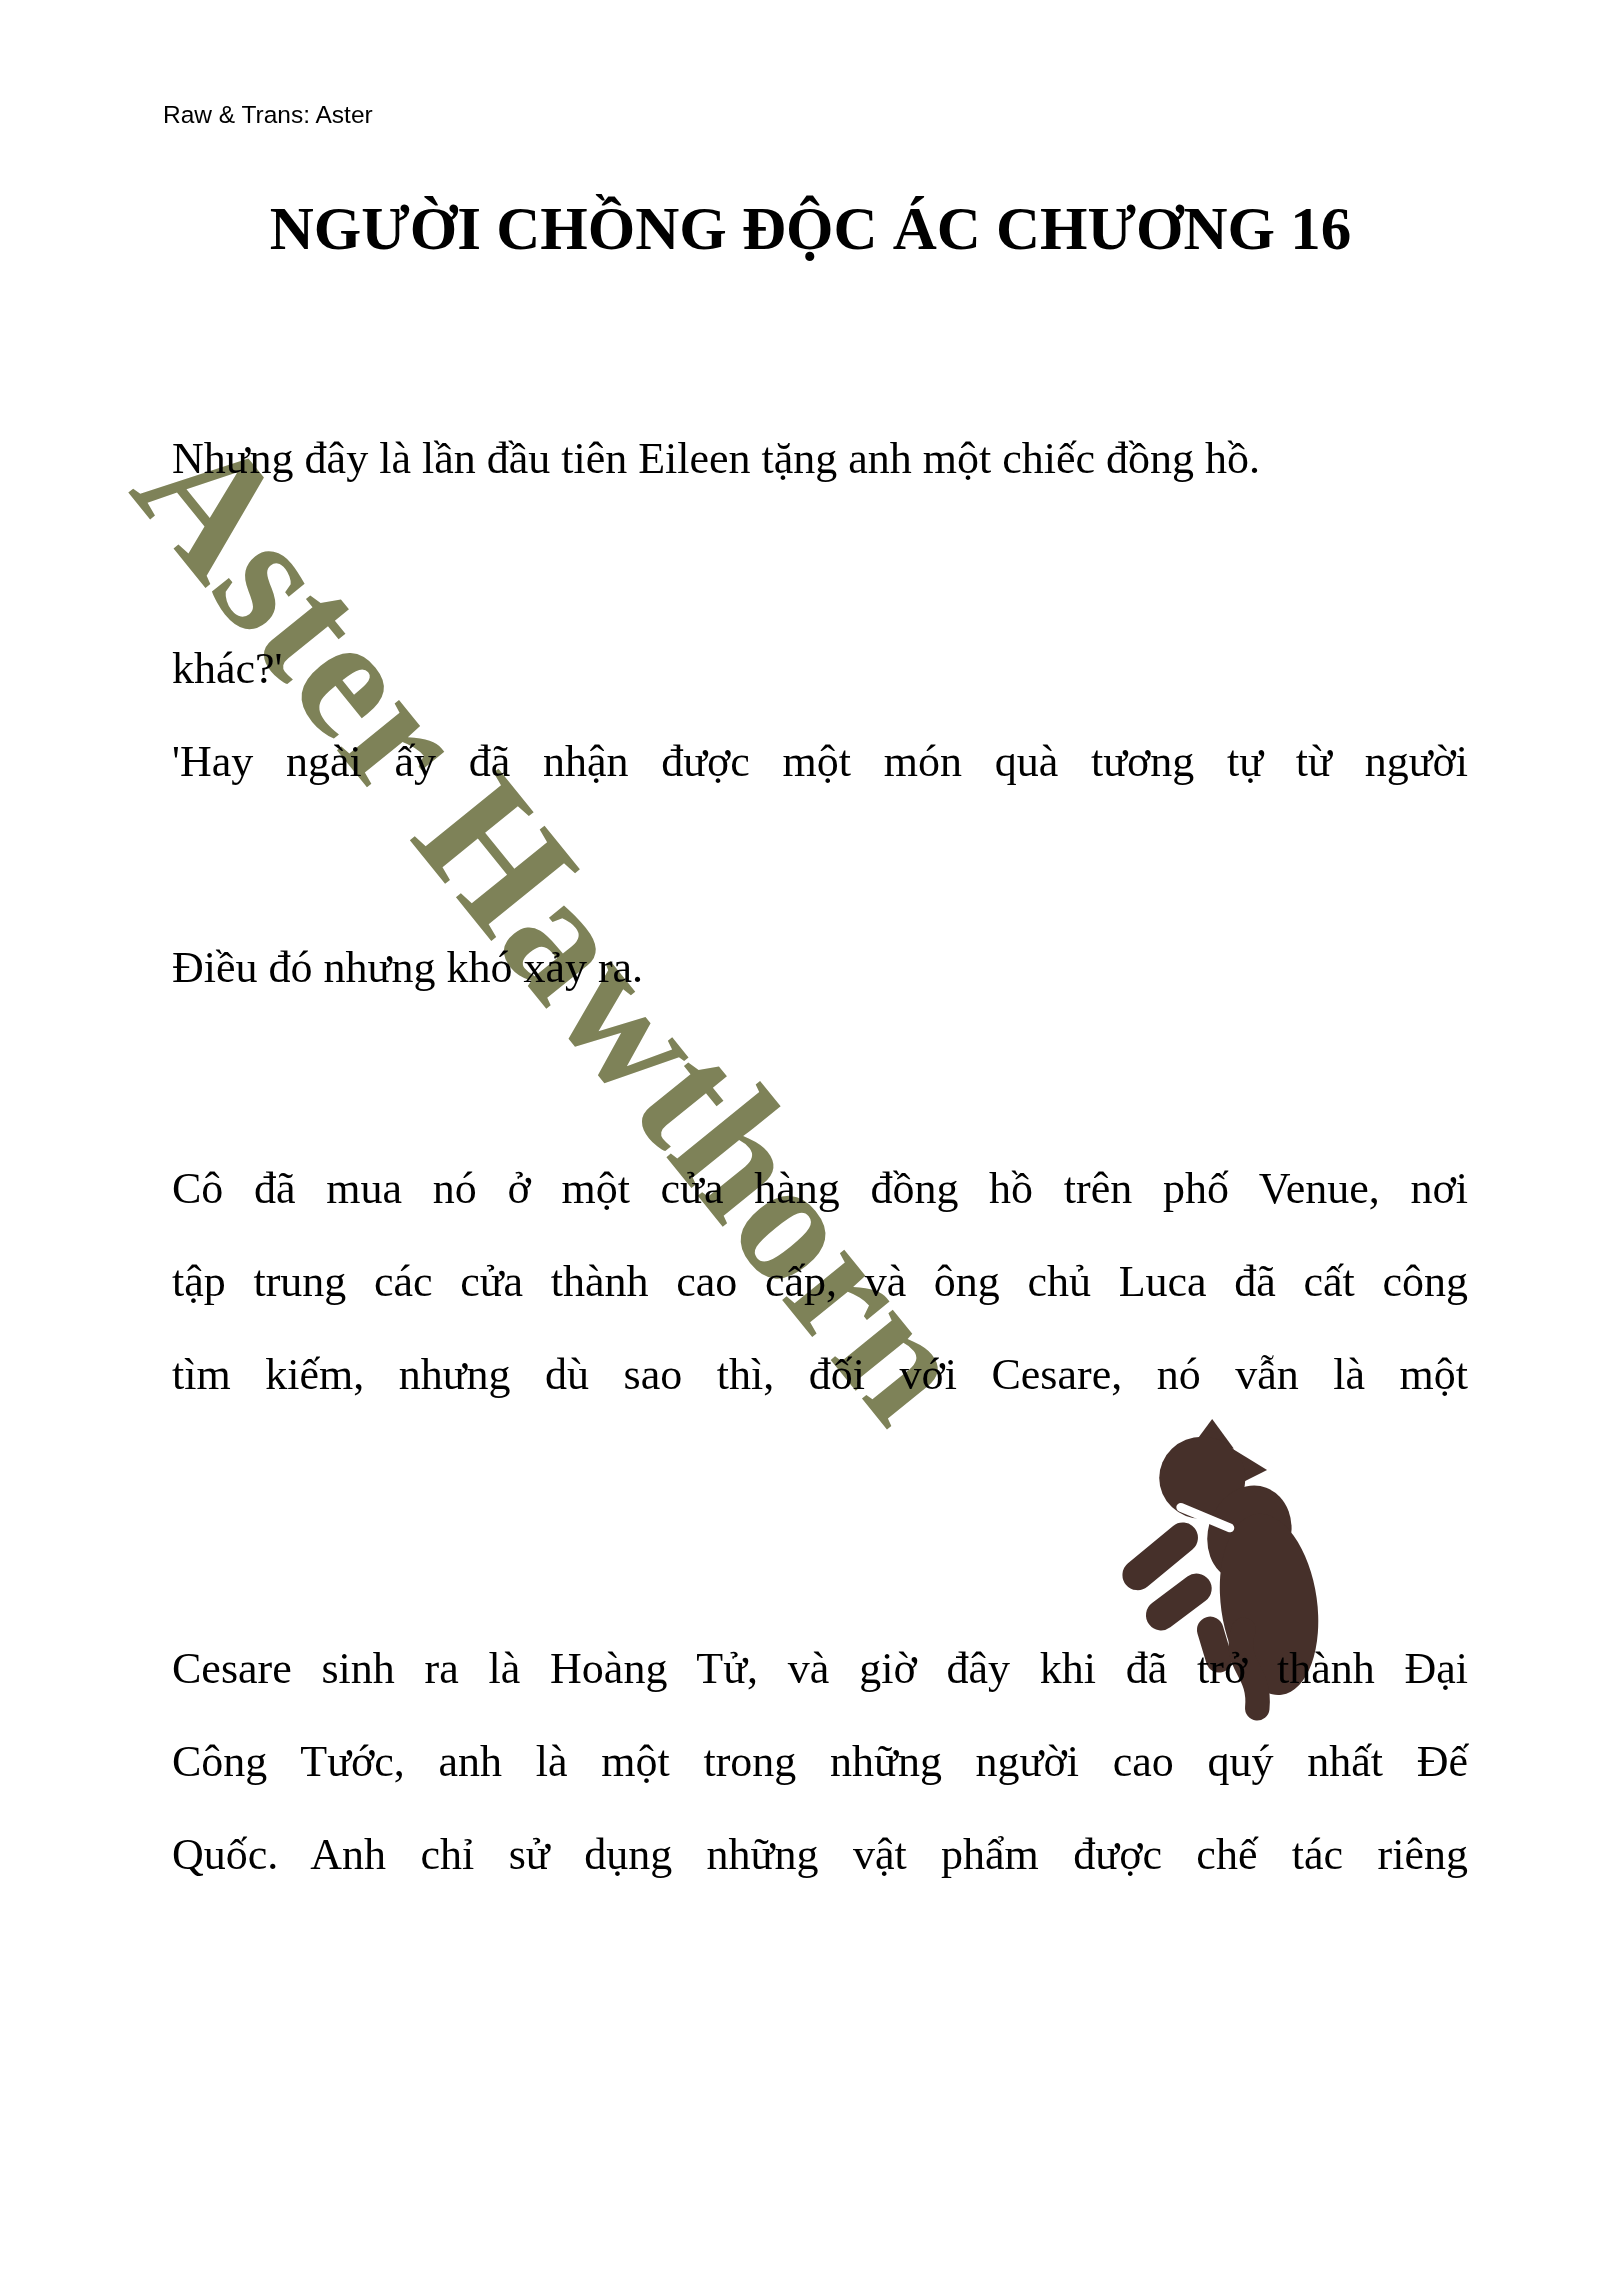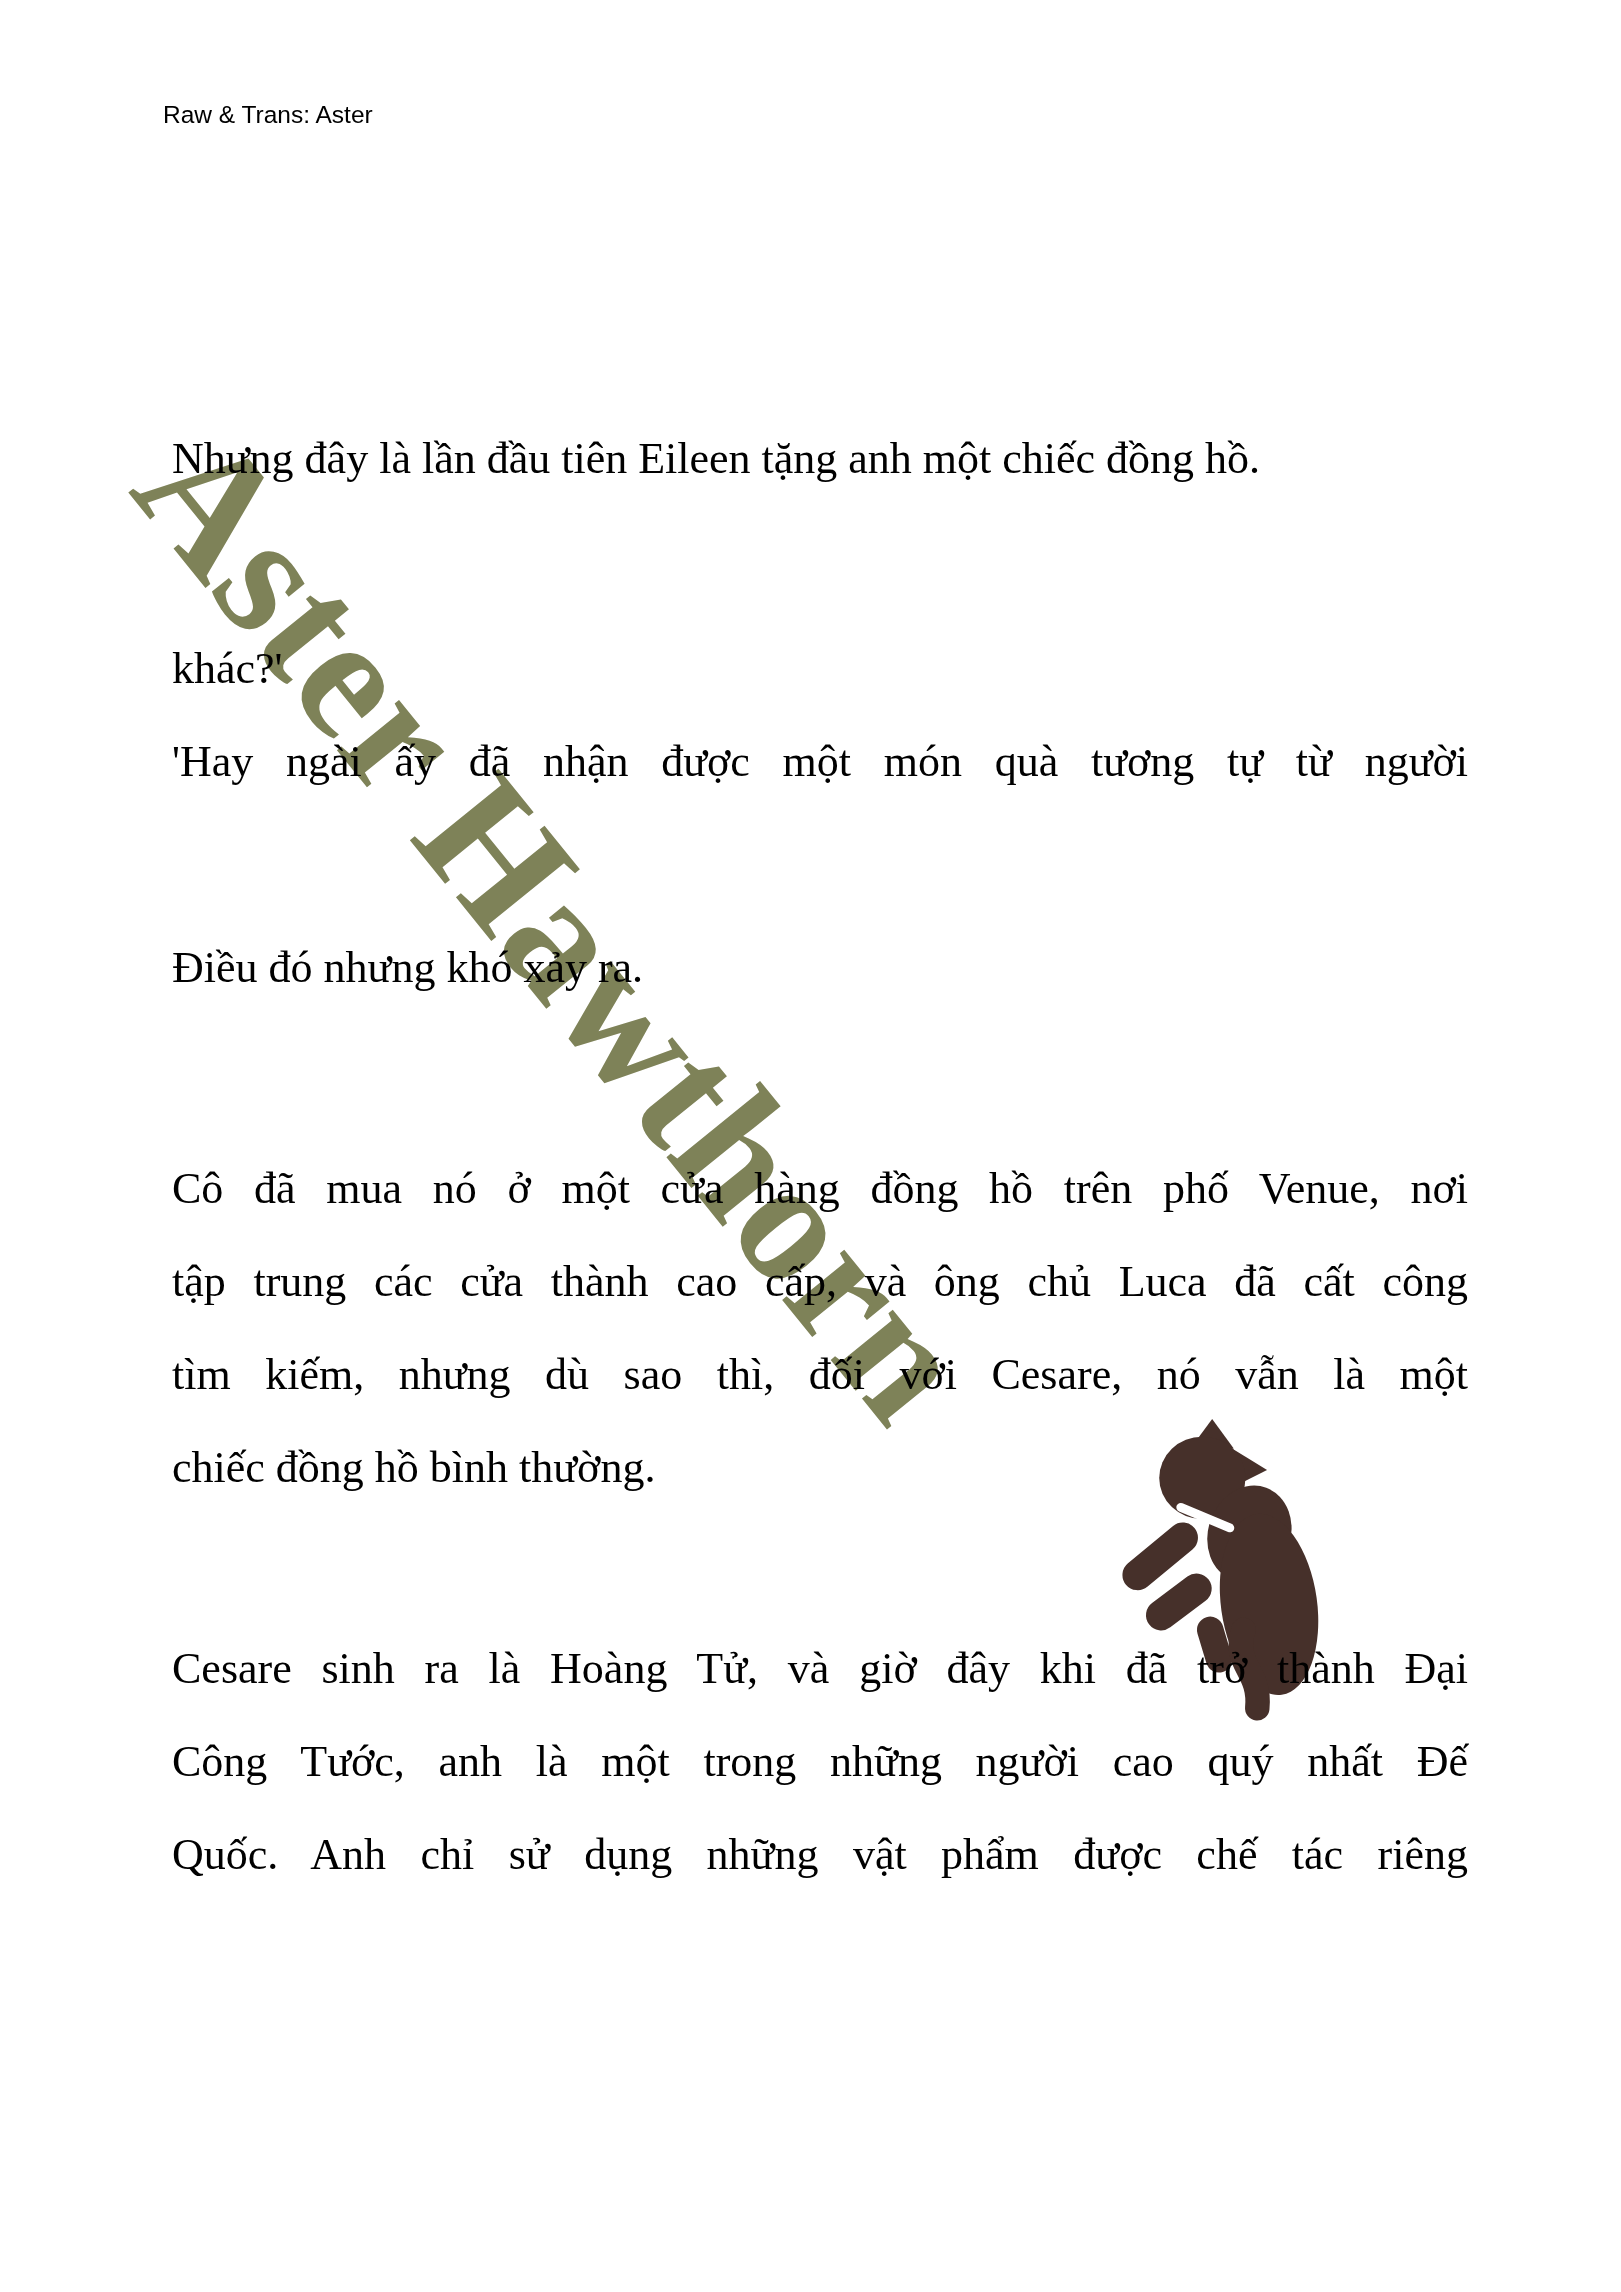--- a/index.html
+++ b/index.html
@@ -84,41 +84,41 @@
   .p4 { top: 1142px; }
   .p5 { top: 1622px; }
 </style>
 </head>
 <body>
 
 <div class="page">
 
   <div class="doc-header">Raw &amp; Trans: Aster</div>
 
+  <div class="doc-title">NGƯỜI CHỒNG ĐỘC ÁC CHƯƠNG 16</div>
 
   <div class="watermark">Aster Hawthorn</div>
 
   <div class="paragraph p1">
       <div class="line">Nhưng đây là lần đầu tiên Eileen tặng anh một chiếc đồng hồ.</div>
     </div>
 
   <div class="paragraph p2">
       <div class="line">khác?'</div>
       <div class="line just">'Hay ngài ấy đã nhận được một món quà tương tự từ người</div>
     </div>
 
   <div class="paragraph p3">
       <div class="line">Điều đó nhưng khó xảy ra.</div>
     </div>
 
   <div class="paragraph p4">
       <div class="line just">Cô đã mua nó ở một cửa hàng đồng hồ trên phố Venue, nơi</div>
       <div class="line just">tập trung các cửa thành cao cấp, và ông chủ Luca đã cất công</div>
       <div class="line just">tìm kiếm, nhưng dù sao thì, đối với Cesare, nó vẫn là một</div>
-      <div class="line">chiếc đồng hồ bình thường.</div>
     </div>
 
   <div class="paragraph p5">
       <div class="line just">Cesare sinh ra là Hoàng Tử, và giờ đây khi đã trở thành Đại</div>
       <div class="line just">Công Tước, anh là một trong những người cao quý nhất Đế</div>
       <div class="line just">Quốc. Anh chỉ sử dụng những vật phẩm được chế tác riêng</div>
     </div>
 
   <div class="cat">
     <svg viewBox="0 0 205 318" width="201" height="312" xmlns="http://www.w3.org/2000/svg">

